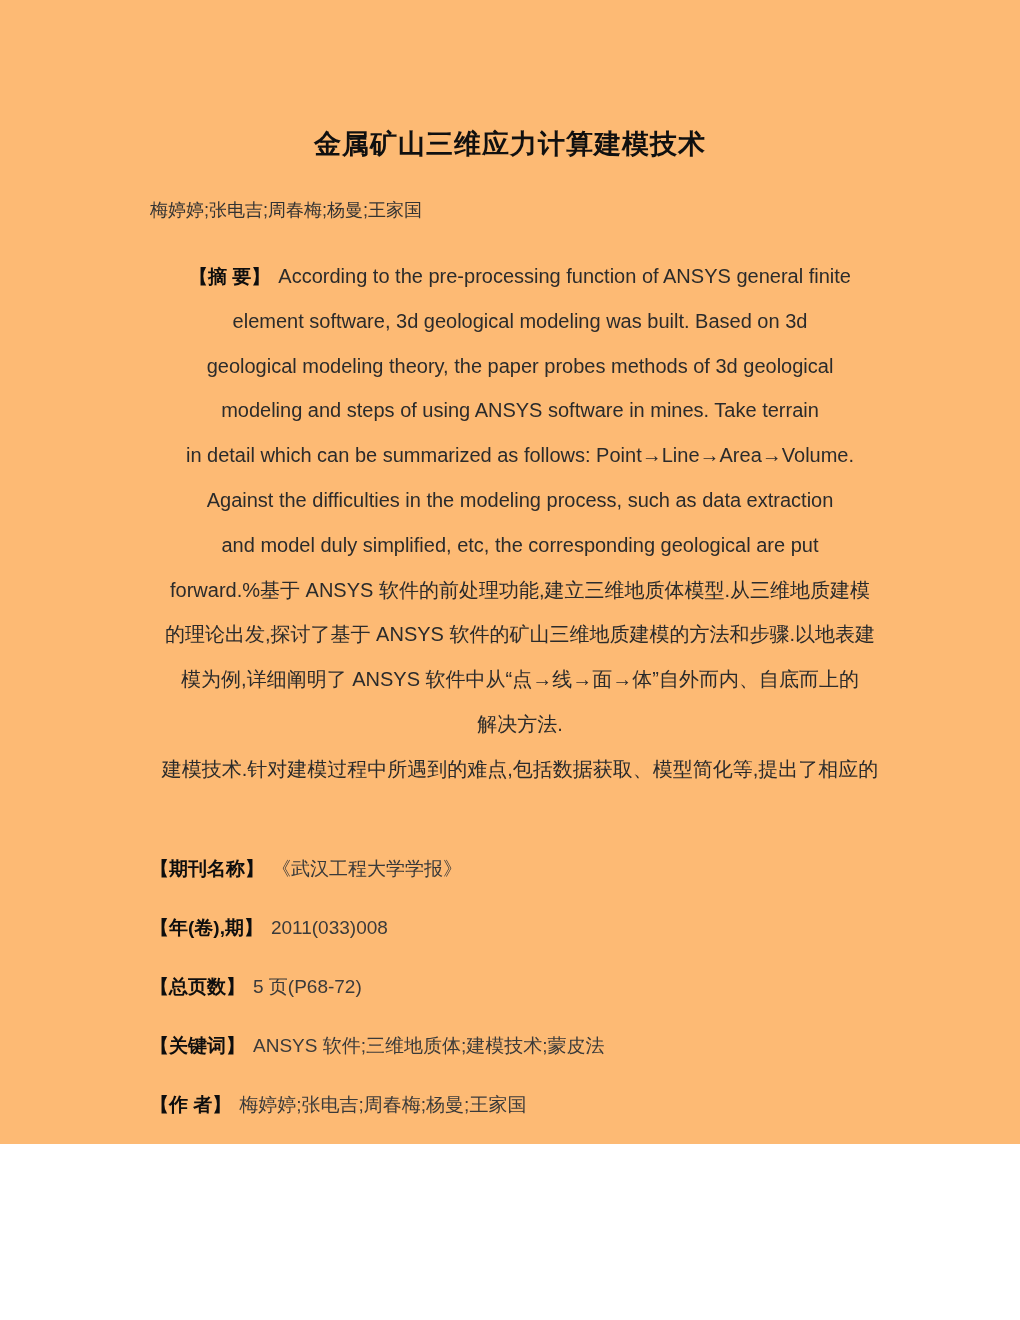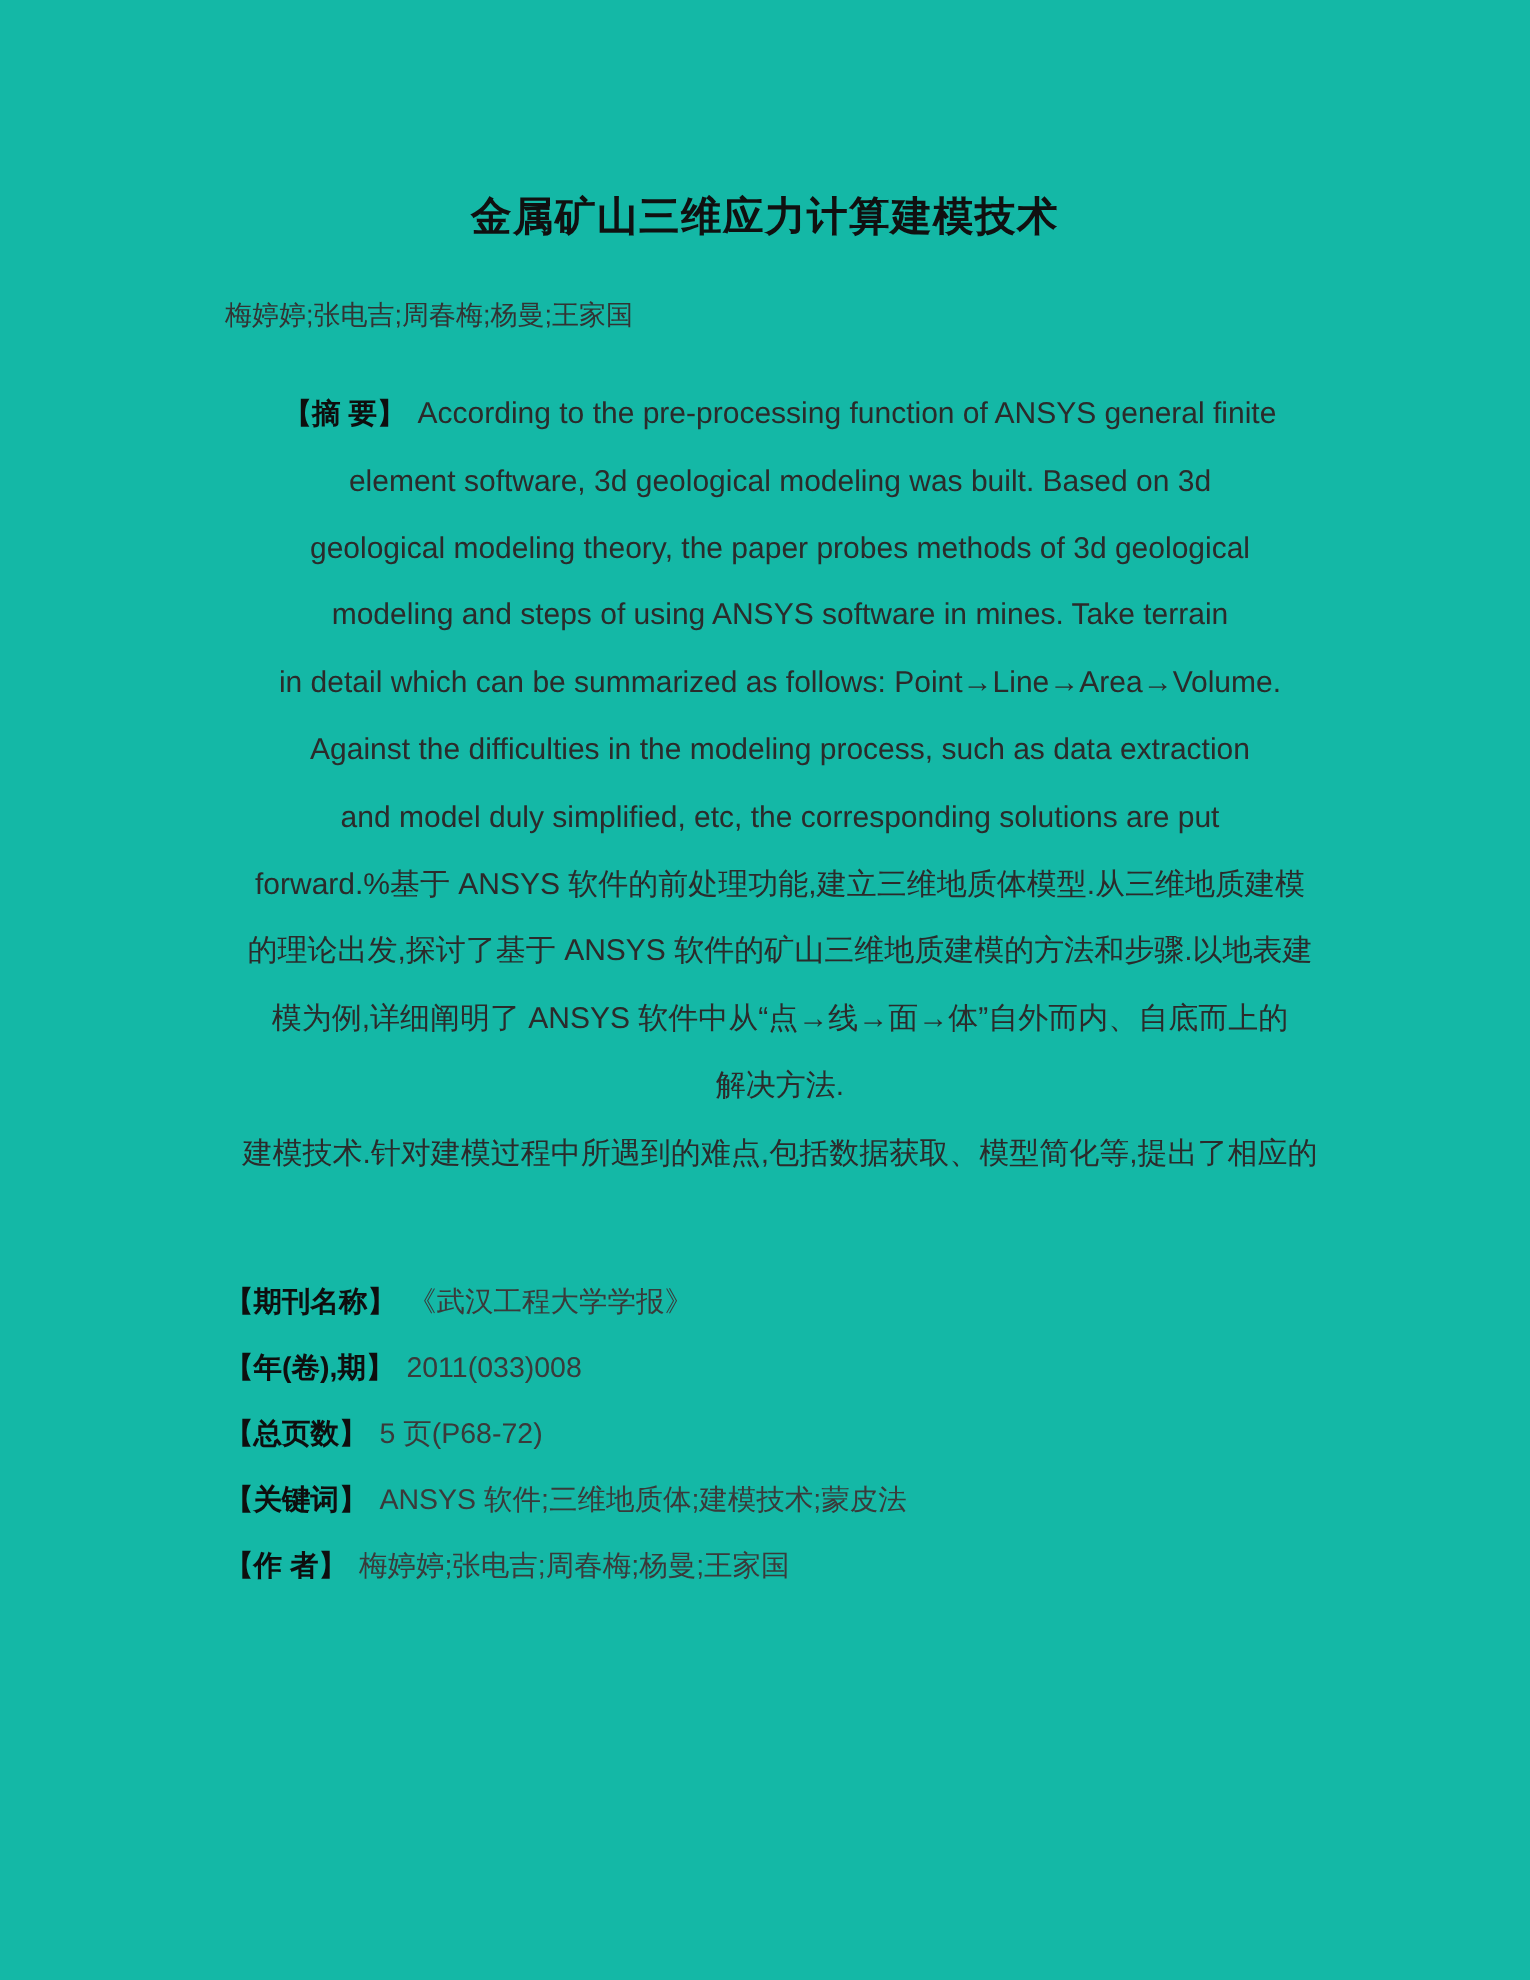--- a/index.html
+++ b/index.html
@@ -3,22 +3,22 @@
 <meta charset="utf-8">
 <style>
   html, body {
     margin: 0;
     padding: 0;
     background: #ffffff;
   }
   .page {
     position: relative;
     width: 1020px;
-    height: 1320px;
-    background: #14b8a6;
+    height: 1144px;
+    background: #fdba74;
     font-family: "Liberation Sans", "DejaVu Sans", sans-serif;
     color: #222222;
     overflow: hidden;
   }
   .doc-title {
     position: absolute;
     top: 126px;
     left: 0;
     width: 100%;
     text-align: center;
@@ -53,21 +53,21 @@
     color: #0e0e0e;
     font-size: 19px;
     margin-right: 8px;
   }
   .meta {
     position: absolute;
     top: 855px;
     left: 150px;
     display: flex;
     flex-direction: column;
-    gap: 17px;
+    gap: 32px;
   }
   .meta-row {
     line-height: 27px;
     font-size: 19px;
     white-space: nowrap;
   }
   .meta-label {
     font-weight: bold;
     color: #0e0e0e;
     margin-right: 8px;
@@ -85,21 +85,21 @@
 
   <div class="authors-line">梅婷婷;张电吉;周春梅;杨曼;王家国</div>
 
   <div class="abstract">
     <div class="abs-line"><span class="abs-label">【摘 要】</span><span>According to the pre-processing function of ANSYS general finite</span></div>
     <div class="abs-line">element software, 3d geological modeling was built. Based on 3d</div>
     <div class="abs-line">geological modeling theory, the paper probes methods of 3d geological</div>
     <div class="abs-line">modeling and steps of using ANSYS software in mines. Take terrain</div>
     <div class="abs-line">in detail which can be summarized as follows: Point→Line→Area→Volume.</div>
     <div class="abs-line">Against the difficulties in the modeling process, such as data extraction</div>
-    <div class="abs-line">and model duly simplified, etc, the corresponding solutions are put</div>
+    <div class="abs-line">and model duly simplified, etc, the corresponding geological are put</div>
     <div class="abs-line">forward.%基于 ANSYS 软件的前处理功能,建立三维地质体模型.从三维地质建模</div>
     <div class="abs-line">的理论出发,探讨了基于 ANSYS 软件的矿山三维地质建模的方法和步骤.以地表建</div>
     <div class="abs-line">模为例,详细阐明了 ANSYS 软件中从“点→线→面→体”自外而内、自底而上的</div>
     <div class="abs-line">解决方法.</div>
     <div class="abs-line">建模技术.针对建模过程中所遇到的难点,包括数据获取、模型简化等,提出了相应的</div>
   </div>
 
   <div class="meta">
     <div class="meta-row">
       <span class="meta-label">【期刊名称】</span><span class="meta-value">《武汉工程大学学报》</span>

